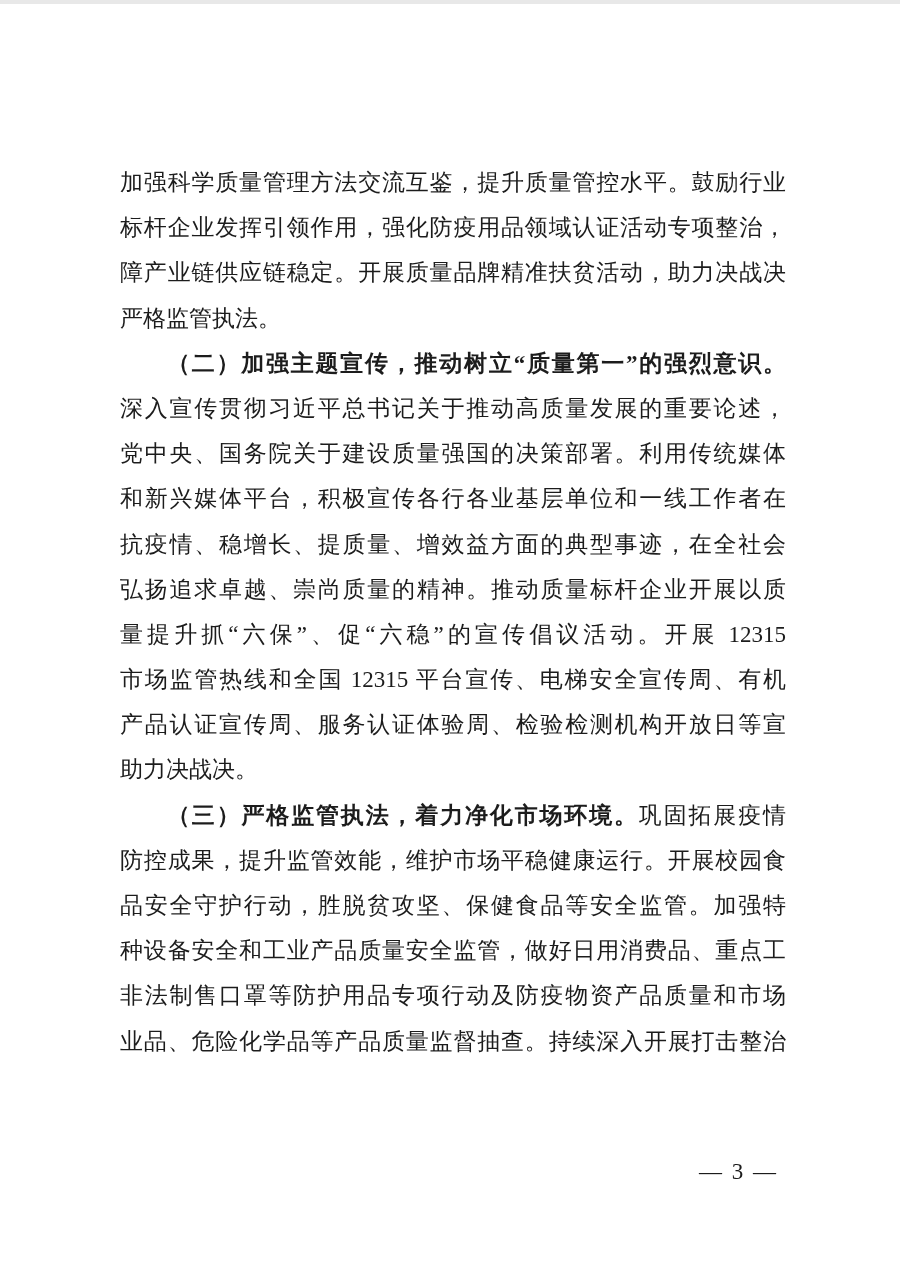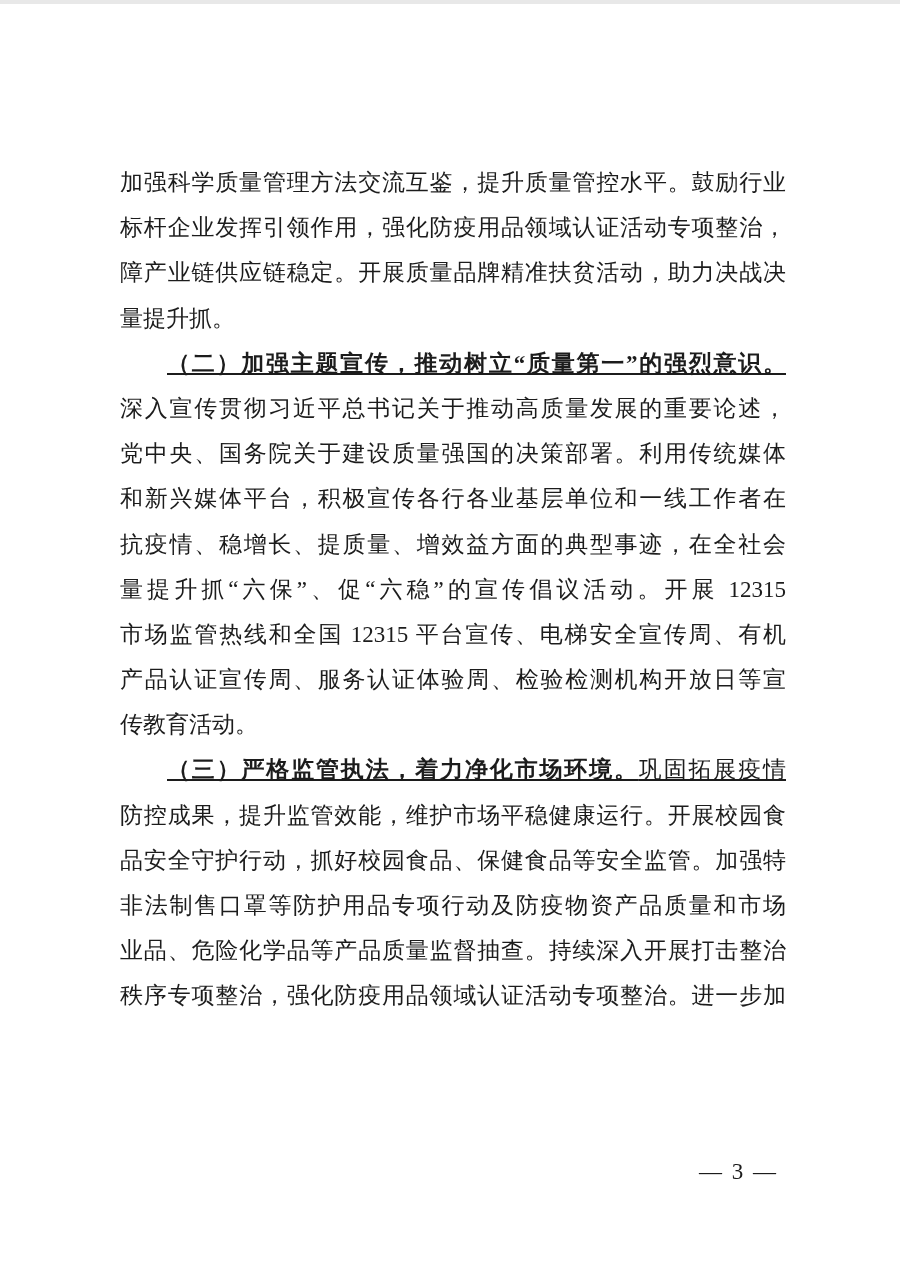--- a/index.html
+++ b/index.html
@@ -29,21 +29,20 @@
     font-size: 23px;
     text-align: justify;
     text-align-last: justify;
     overflow: hidden;
   }
   .line.end {
     text-align-last: left;
   }
   .line.indent {
     text-indent: 47px;
-    text-decoration: underline;
   }
   .bold {
     font-weight: bold;
   }
   .page-number {
     position: absolute;
     top: 1152px;
     right: 122px;
     font-size: 23px;
     line-height: 32px;
@@ -53,31 +52,32 @@
   }
 </style>
 </head>
 <body>
 
 <div class="page">
   <div class="text-block">
       <div class="line"><span class="">加强科学质量管理方法交流互鉴，提升质量管控水平。鼓励行业</span></div>
       <div class="line"><span class="">标杆企业发挥引领作用，强化防疫用品领域认证活动专项整治，保</span></div>
       <div class="line"><span class="">障产业链供应链稳定。开展质量品牌精准扶贫活动，助力决战决</span></div>
-      <div class="line end"><span class="">量提升抓。</span></div>
+      <div class="line end"><span class="">严格监管执法。</span></div>
       <div class="line indent"><span class="bold">（二）加强主题宣传，推动树立“质量第一”的强烈意识。</span></div>
       <div class="line"><span class="">深入宣传贯彻习近平总书记关于推动高质量发展的重要论述，</span></div>
       <div class="line"><span class="">党中央、国务院关于建设质量强国的决策部署。利用传统媒体</span></div>
       <div class="line"><span class="">和新兴媒体平台，积极宣传各行各业基层单位和一线工作者在</span></div>
       <div class="line"><span class="">抗疫情、稳增长、提质量、增效益方面的典型事迹，在全社会</span></div>
+      <div class="line"><span class="">弘扬追求卓越、崇尚质量的精神。推动质量标杆企业开展以质</span></div>
       <div class="line"><span class="">量提升抓“六保”、促“六稳”的宣传倡议活动。开展 12315</span></div>
       <div class="line"><span class="">市场监管热线和全国 12315 平台宣传、电梯安全宣传周、有机</span></div>
       <div class="line"><span class="">产品认证宣传周、服务认证体验周、检验检测机构开放日等宣</span></div>
-      <div class="line end"><span class="">传教育活动。</span></div>
+      <div class="line end"><span class="">助力决战决。</span></div>
       <div class="line indent"><span class="bold">（三）严格监管执法，着力净化市场环境。</span><span class="">巩固拓展疫情</span></div>
       <div class="line"><span class="">防控成果，提升监管效能，维护市场平稳健康运行。开展校园食</span></div>
-      <div class="line"><span class="">品安全守护行动，抓好校园食品、保健食品等安全监管。加强特</span></div>
+      <div class="line"><span class="">品安全守护行动，胜脱贫攻坚、保健食品等安全监管。加强特</span></div>
+      <div class="line"><span class="">种设备安全和工业产品质量安全监管，做好日用消费品、重点工</span></div>
       <div class="line"><span class="">非法制售口罩等防护用品专项行动及防疫物资产品质量和市场</span></div>
       <div class="line"><span class="">业品、危险化学品等产品质量监督抽查。持续深入开展打击整治</span></div>
-      <div class="line"><span class="">秩序专项整治，强化防疫用品领域认证活动专项整治。进一步加</span></div>
     </div>
   <div class="page-number">— 3 —</div>
 </div>
 
 </body></html>

